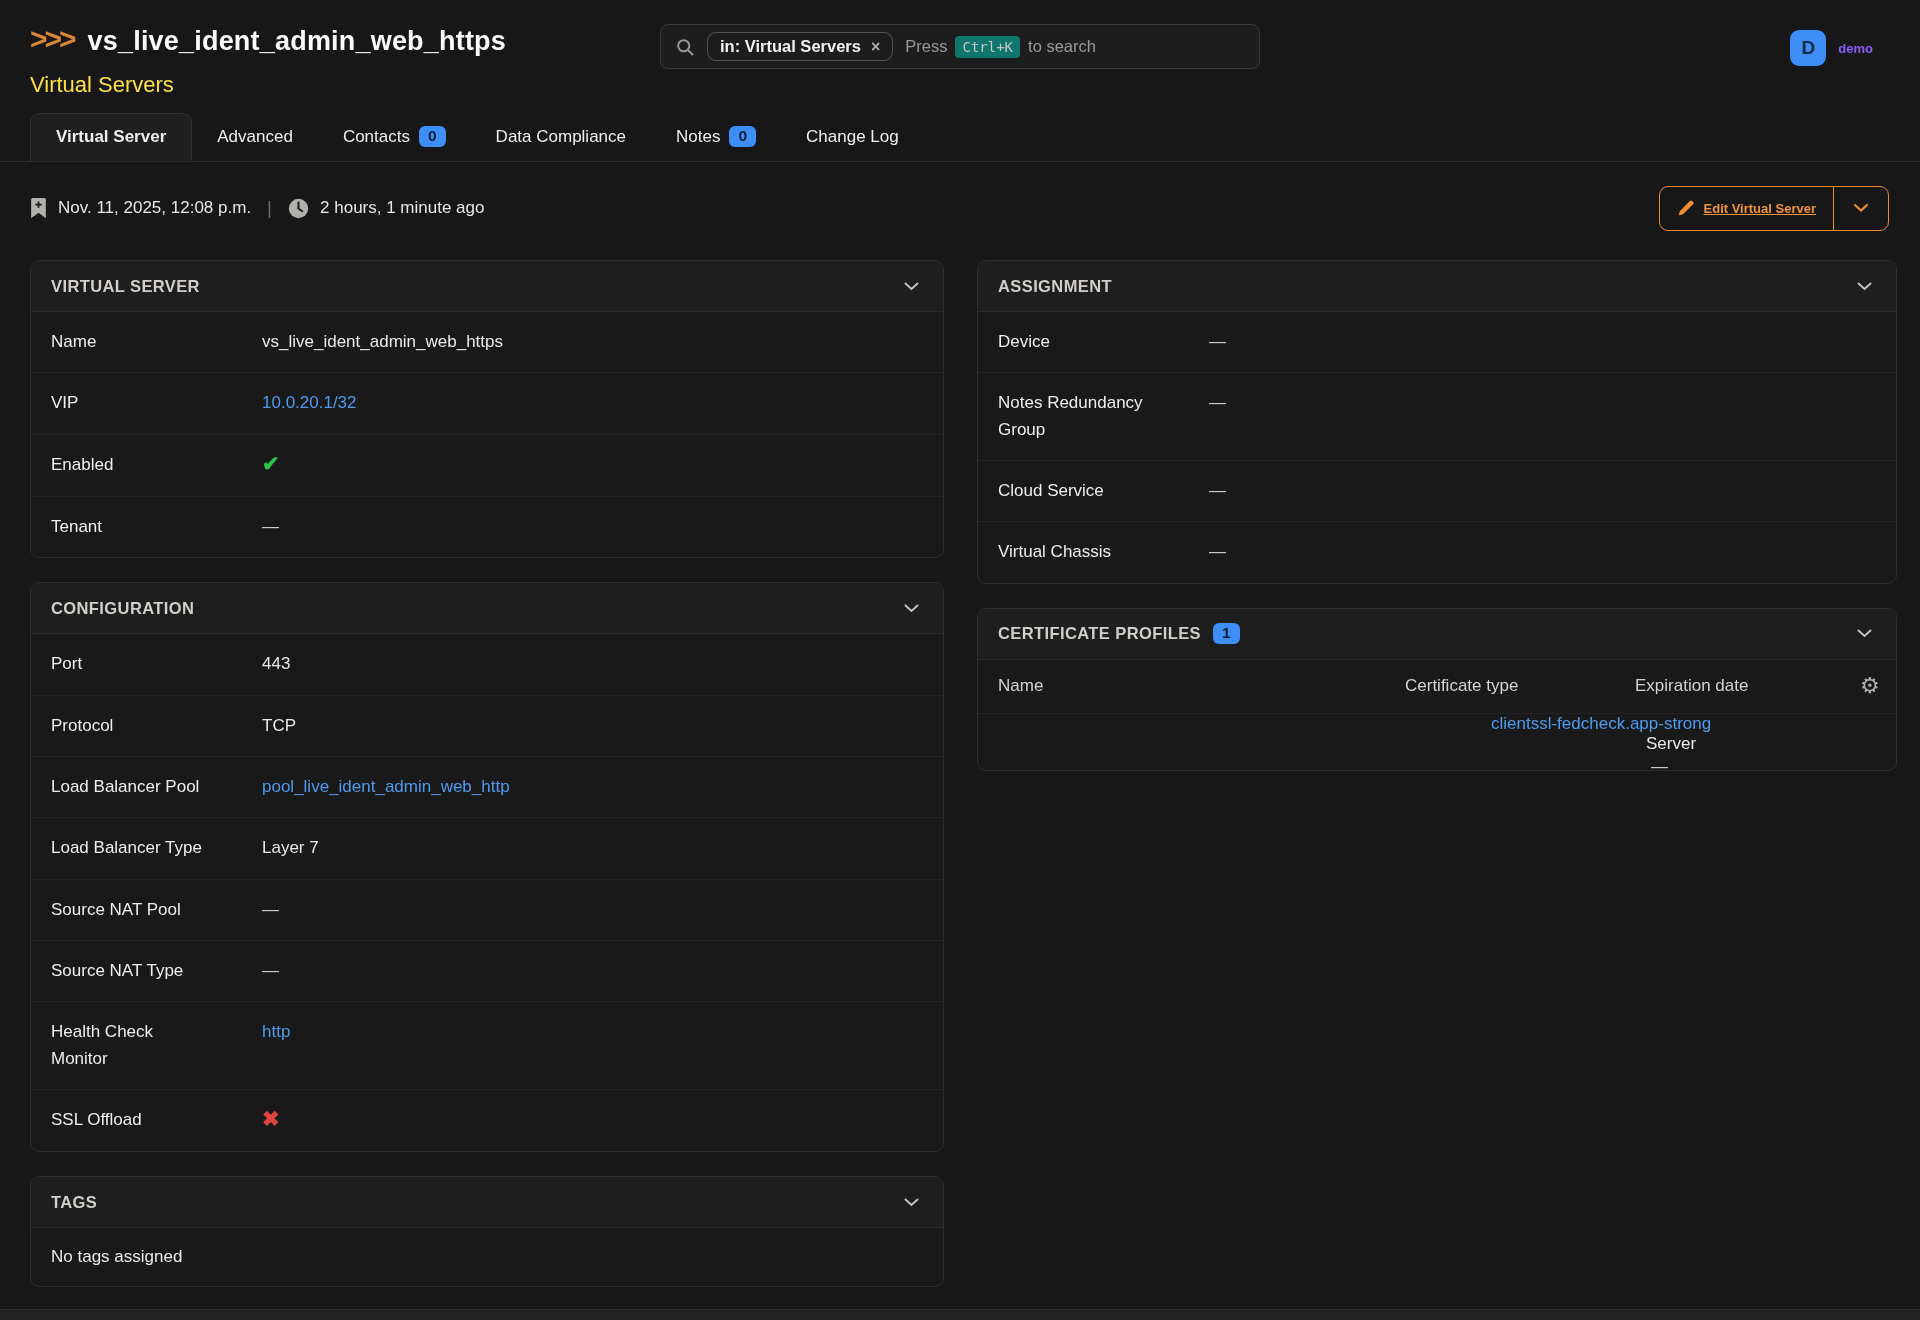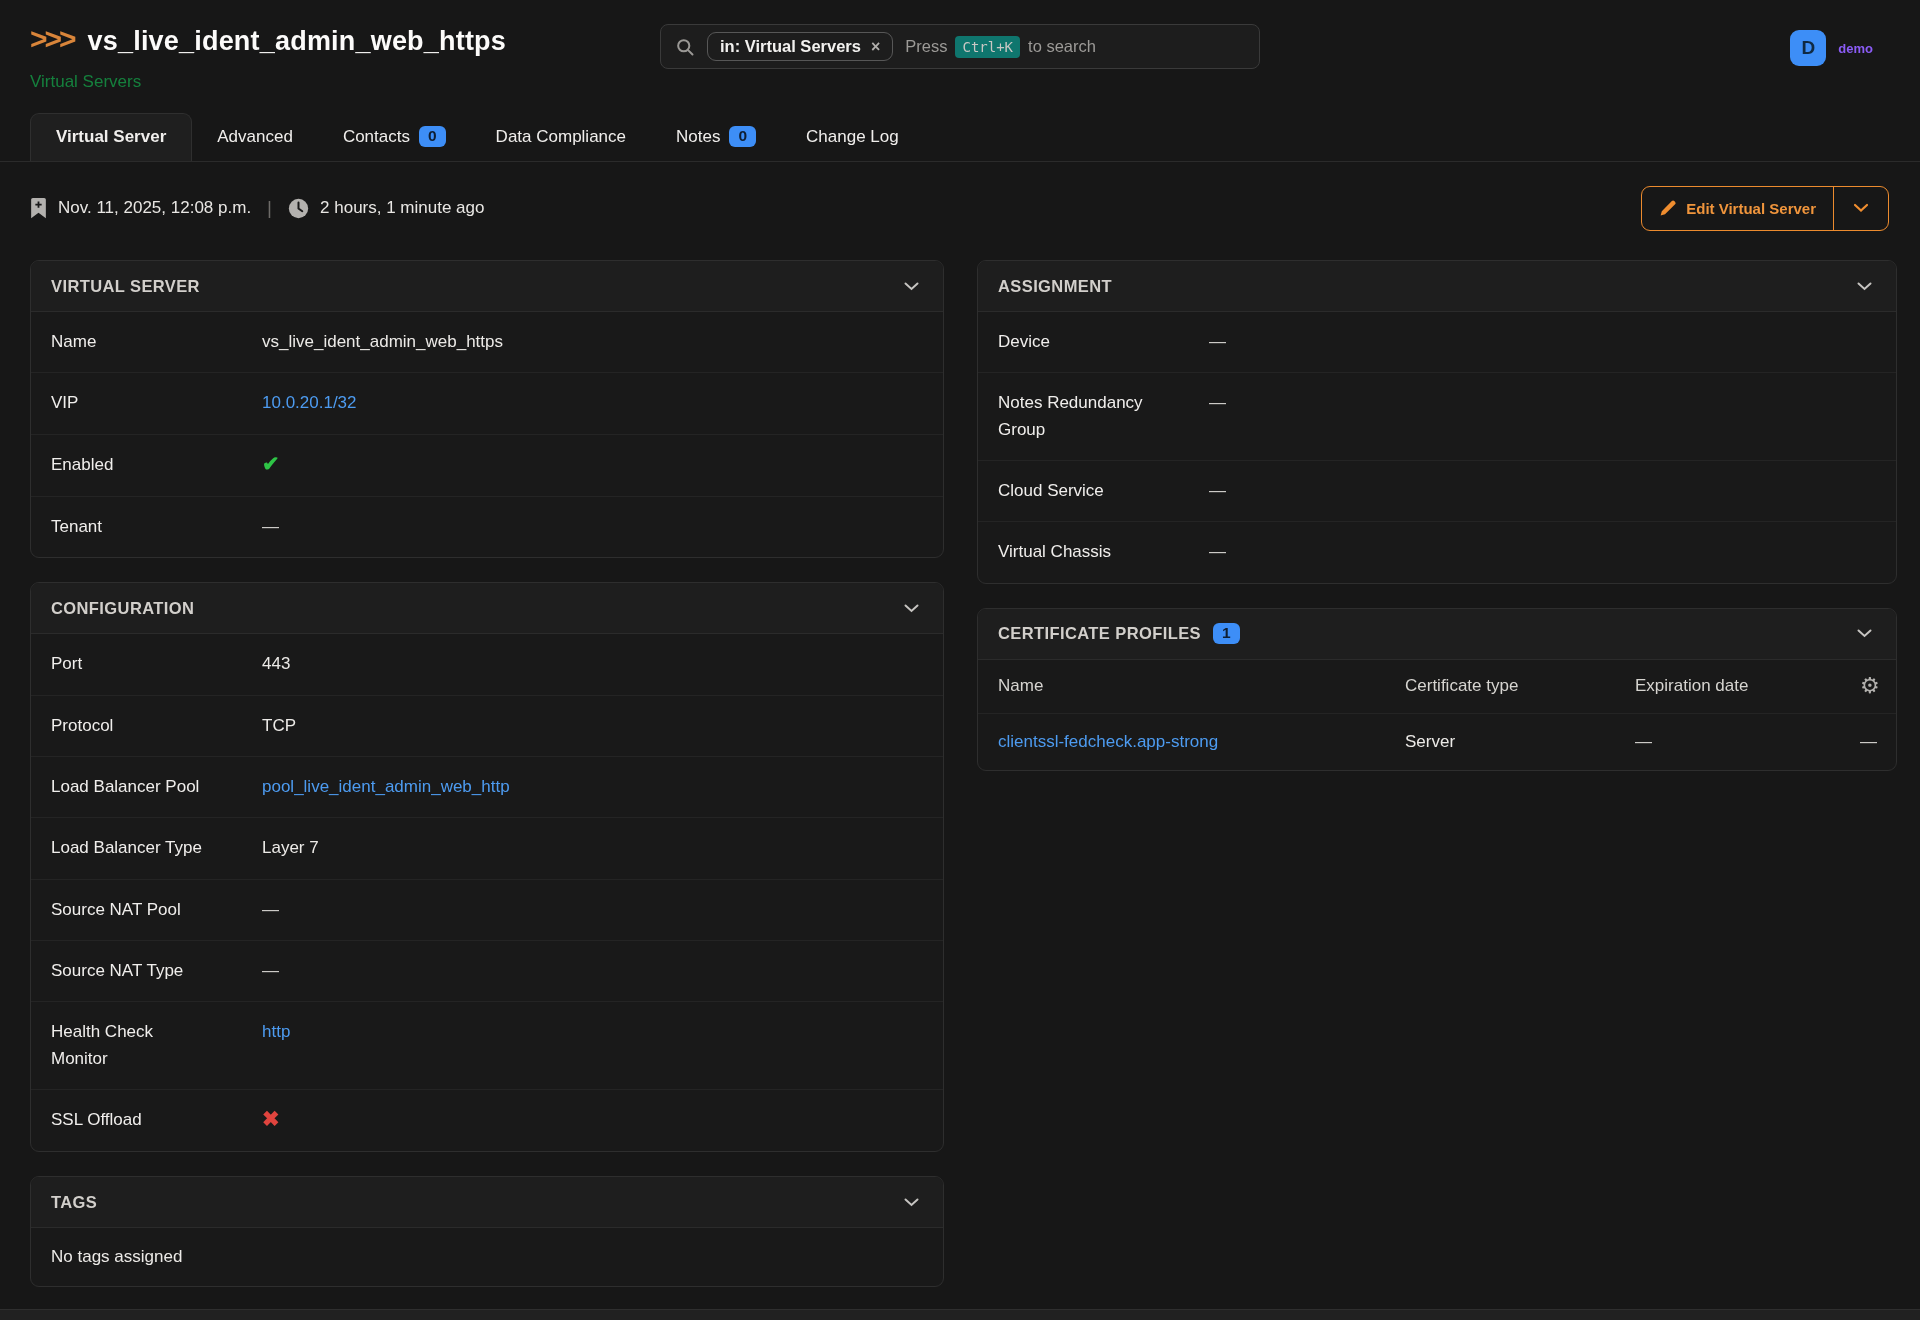--- a/index.html
+++ b/index.html
@@ -7,21 +7,21 @@
   body {
     width:1920px; height:1320px; position:relative; overflow:hidden;
     font-family:"Liberation Sans", sans-serif;
     color:#eceae7; font-size:17px;
   }
   
   .topbar { position:relative; height:112px; padding:24px 30px 0 30px; }
   .title-row { display:flex; align-items:center; gap:14px; }
   .title-chevrons { color:#d9853a; font-size:30px; font-weight:700; letter-spacing:-3px; line-height:1; padding-bottom:4px; }
   .page-title { font-size:27px; font-weight:700; color:#fcfbfa; letter-spacing:.2px; }
-  .breadcrumb { margin-top:14px; font-size:17px; color:#15803d; }
+  .breadcrumb { margin-top:14px; font-size:22px; color:#fde047; }
   .searchbar {
     position:absolute; left:50%; transform:translateX(-50%); top:24px;
     width:600px; height:45px; background:#1d1d1d; border:1px solid #3a3a3a;
     border-radius:8px; display:flex; align-items:center; gap:12px; padding:0 14px;
   }
   .search-chip {
     display:inline-flex; align-items:center; gap:10px; border:1px solid #575757;
     border-radius:9px; padding:4px 12px; color:#f2f1ef; font-size:16.5px; font-weight:600;
   }
   .chip-close { color:#b0aeab; font-size:16px; cursor:default; }
@@ -49,21 +49,21 @@
   }
   .tab-badge {
     background:#3d8ef7; color:#0e1e33; border-radius:6px; padding:1px 9px 2px 9px;
     font-size:15.5px; font-weight:600;
   }
   
   .meta-row { display:flex; justify-content:space-between; align-items:center; padding:22px 31px 0 30px; height:70px; }
   .meta-left { display:flex; align-items:center; gap:11px; color:#e9e7e4; }
   .meta-divider { color:#6d6b68; font-size:19px; padding:0 5px; }
   .edit-split-btn { display:inline-flex; border:1px solid #ec8b2e; border-radius:9px; overflow:hidden; height:45px; }
-  .edit-main { display:flex; align-items:center; gap:9px; padding:0 17px; color:#f0953c; font-size:15px; font-weight:600; cursor:pointer; }
+  .edit-main { display:flex; align-items:center; gap:9px; padding:0 17px; color:#f0953c; font-size:13px; font-weight:600; cursor:pointer;text-decoration:underline; }
   .edit-caret { display:flex; align-items:center; padding:0 19px; border-left:1px solid #ec8b2e; cursor:pointer; }
   
   .content { display:grid; grid-template-columns:914px 920px; column-gap:33px; padding:28px 23px 0 30px; align-items:start; }
   .col { display:flex; flex-direction:column; gap:24px; }
   .card { background:#191919; border:1px solid #2e2e2e; border-radius:9px; overflow:hidden; }
   .card-header {
     background:#1e1e1e; height:51px; padding:0 20px; display:flex; align-items:center;
     justify-content:space-between; border-bottom:1px solid #2b2b2b;
   }
   .card-title { font-size:16.5px; font-weight:700; color:#d2cfcb; letter-spacing:.4px; display:flex; align-items:center; gap:12px; }
@@ -74,21 +74,21 @@
   .row-label { width:163px; flex:none; margin-right:48px; color:#f0eeec; line-height:1.55; }
   .row-value { line-height:1.55; color:#eceae7; }
   .row-value.dash { color:#d2d0cd; }
   .value-link { color:#4d9bf0; text-decoration:none; cursor:pointer; }
   .check-icon { color:#2ec446; font-size:21px; font-weight:700; line-height:1.1; }
   .cross-icon { color:#e0443e; font-size:21px; font-weight:700; line-height:1.1; }
   .empty-row { padding:19px 20px; color:#eceae7; }
   
   .cert-table .thead { display:flex; align-items:center; height:54px; padding:0 20px; border-bottom:1px solid #242424; }
   .cert-table .th { color:#d6d4d0; font-size:17px; }
-  .cert-table .trow { display:flex; align-items:center; height:56px; padding:0 20px; }
+  .cert-table .trow { display:flex; align-items:flex-end; height:56px; padding:0 20px;flex-direction:column; }
   .c-name { width:385px; flex:none; }
   .c-type { width:230px; flex:none;margin-left:22px; }
   .c-exp  { width:225px; flex:none; }
   .c-act  { flex:1; text-align:right; }
   .gear { font-size:22px; color:#b3b1ae; cursor:pointer; line-height:1; }
   
   .bottom-strip { position:absolute; left:0; right:0; bottom:0; height:11px; background:#212121; border-top:1px solid #2f2f2f; }
   svg { display:block; }
 </style>
 </head>

